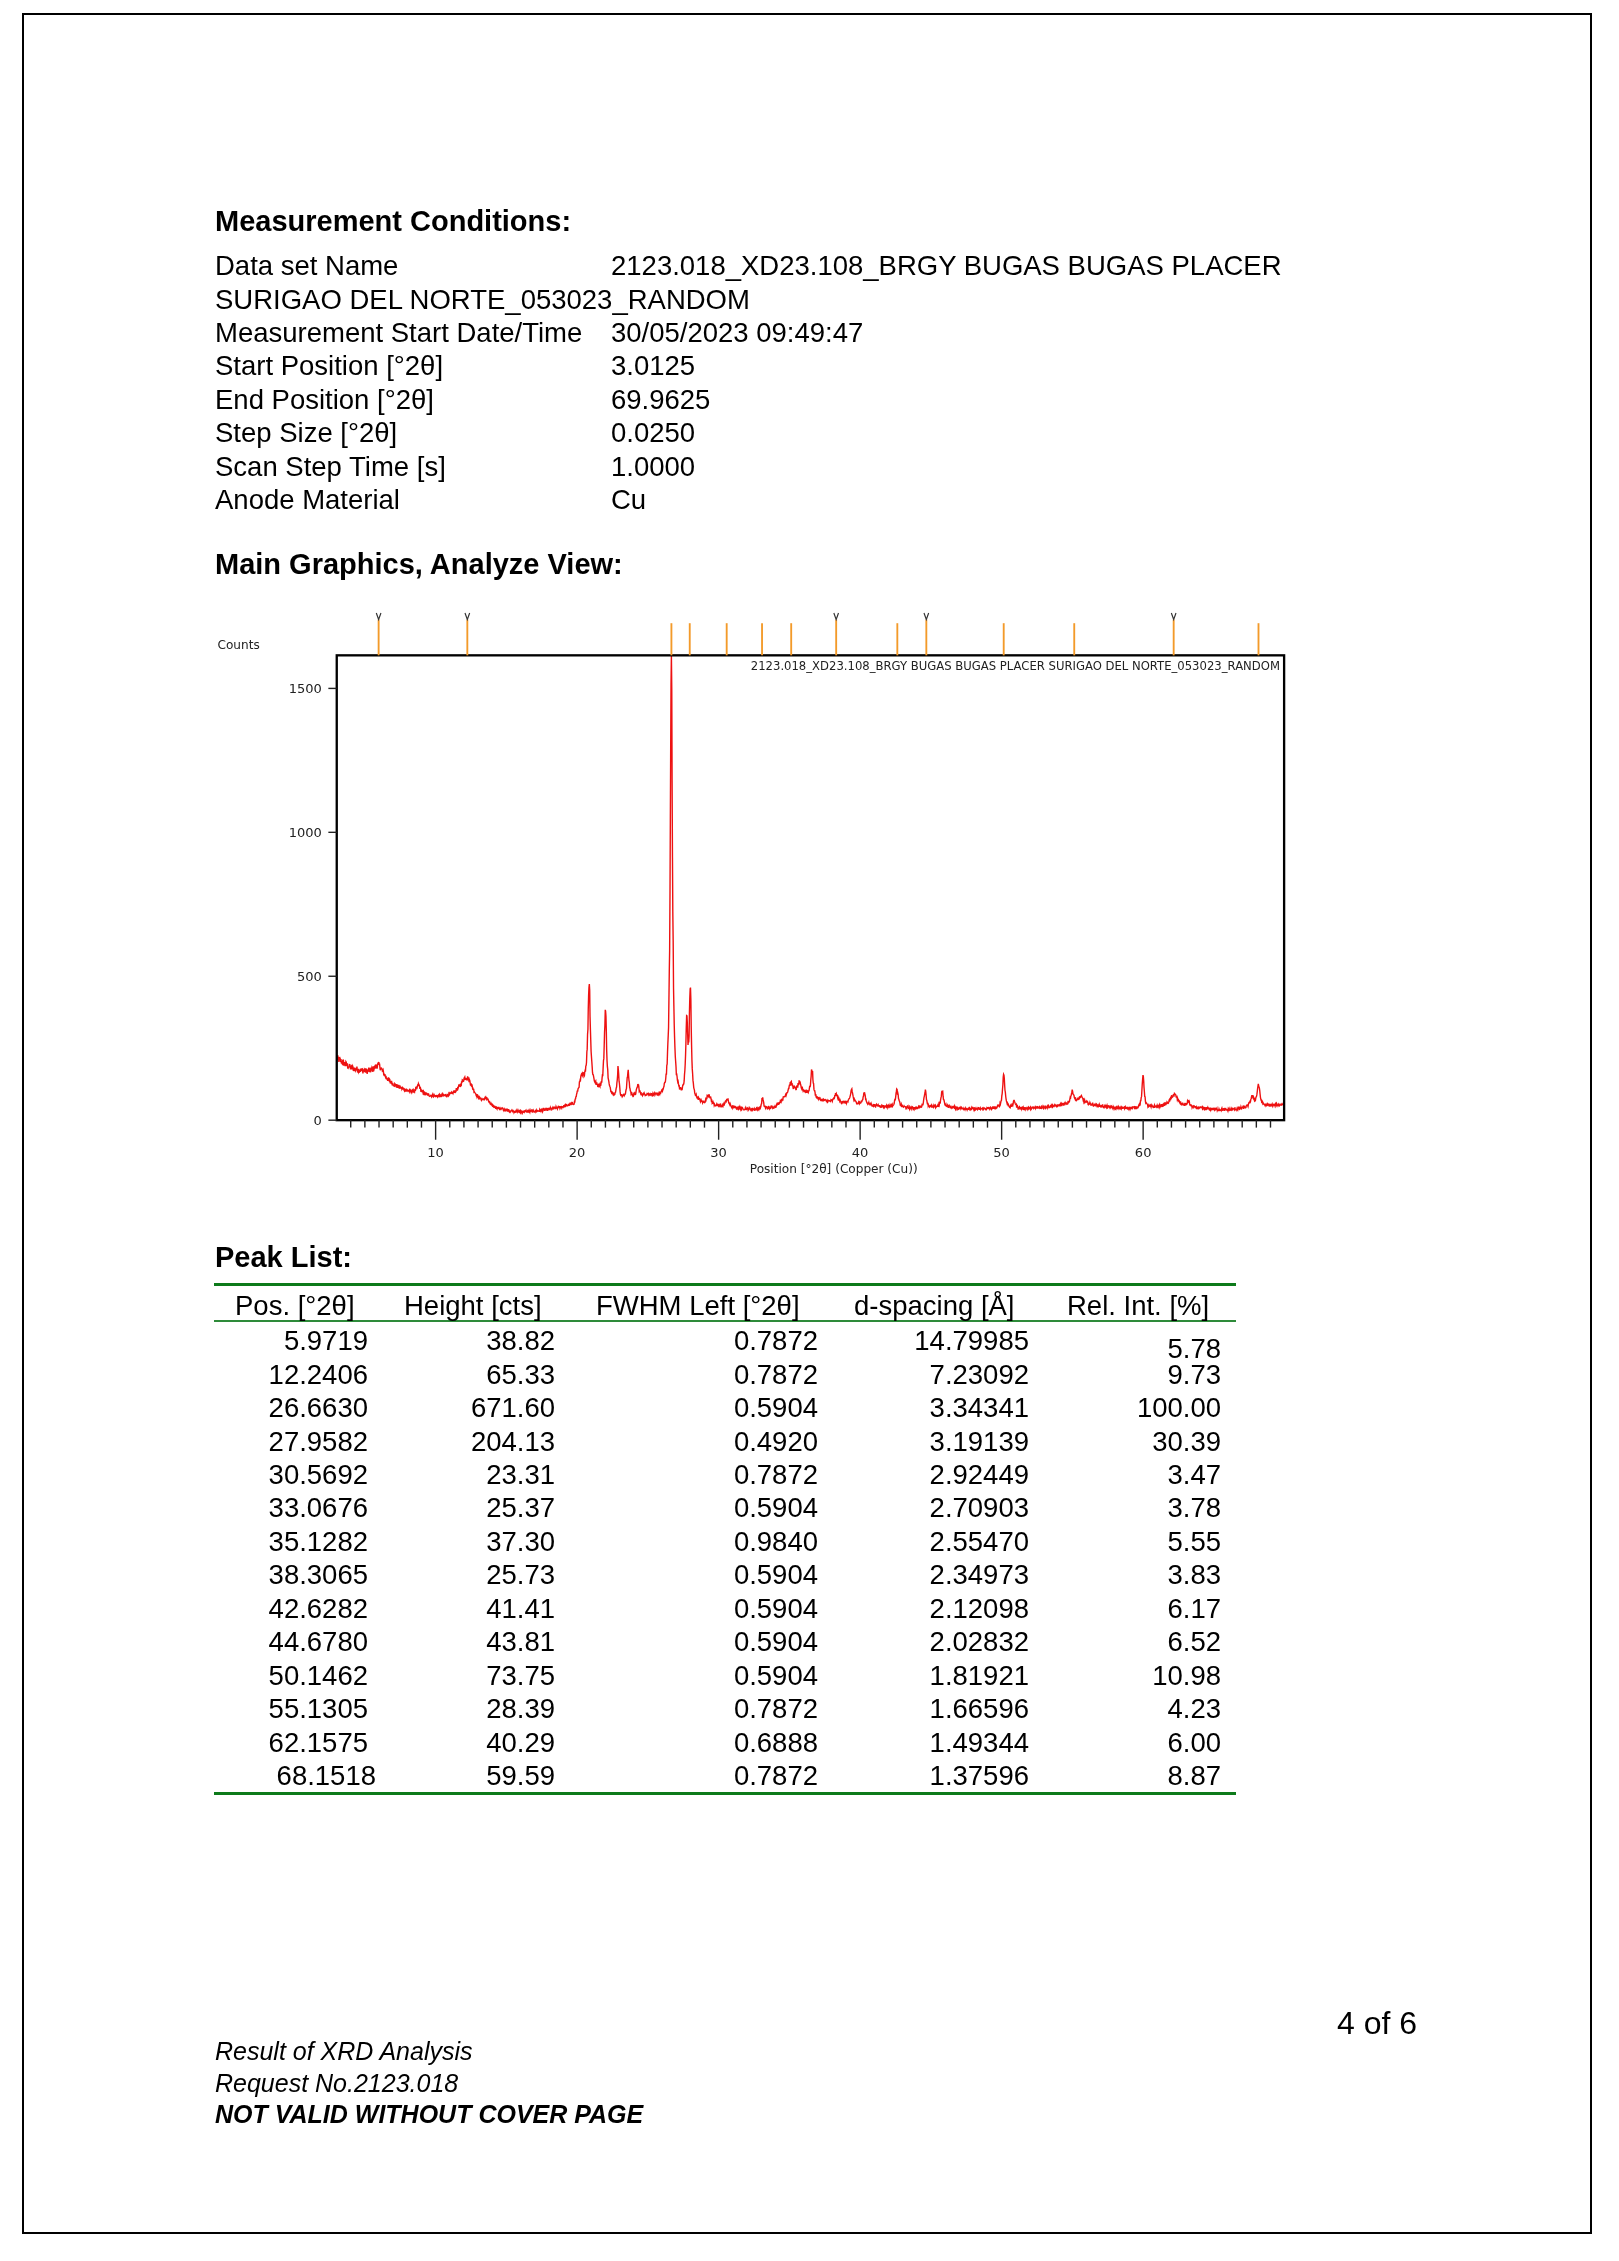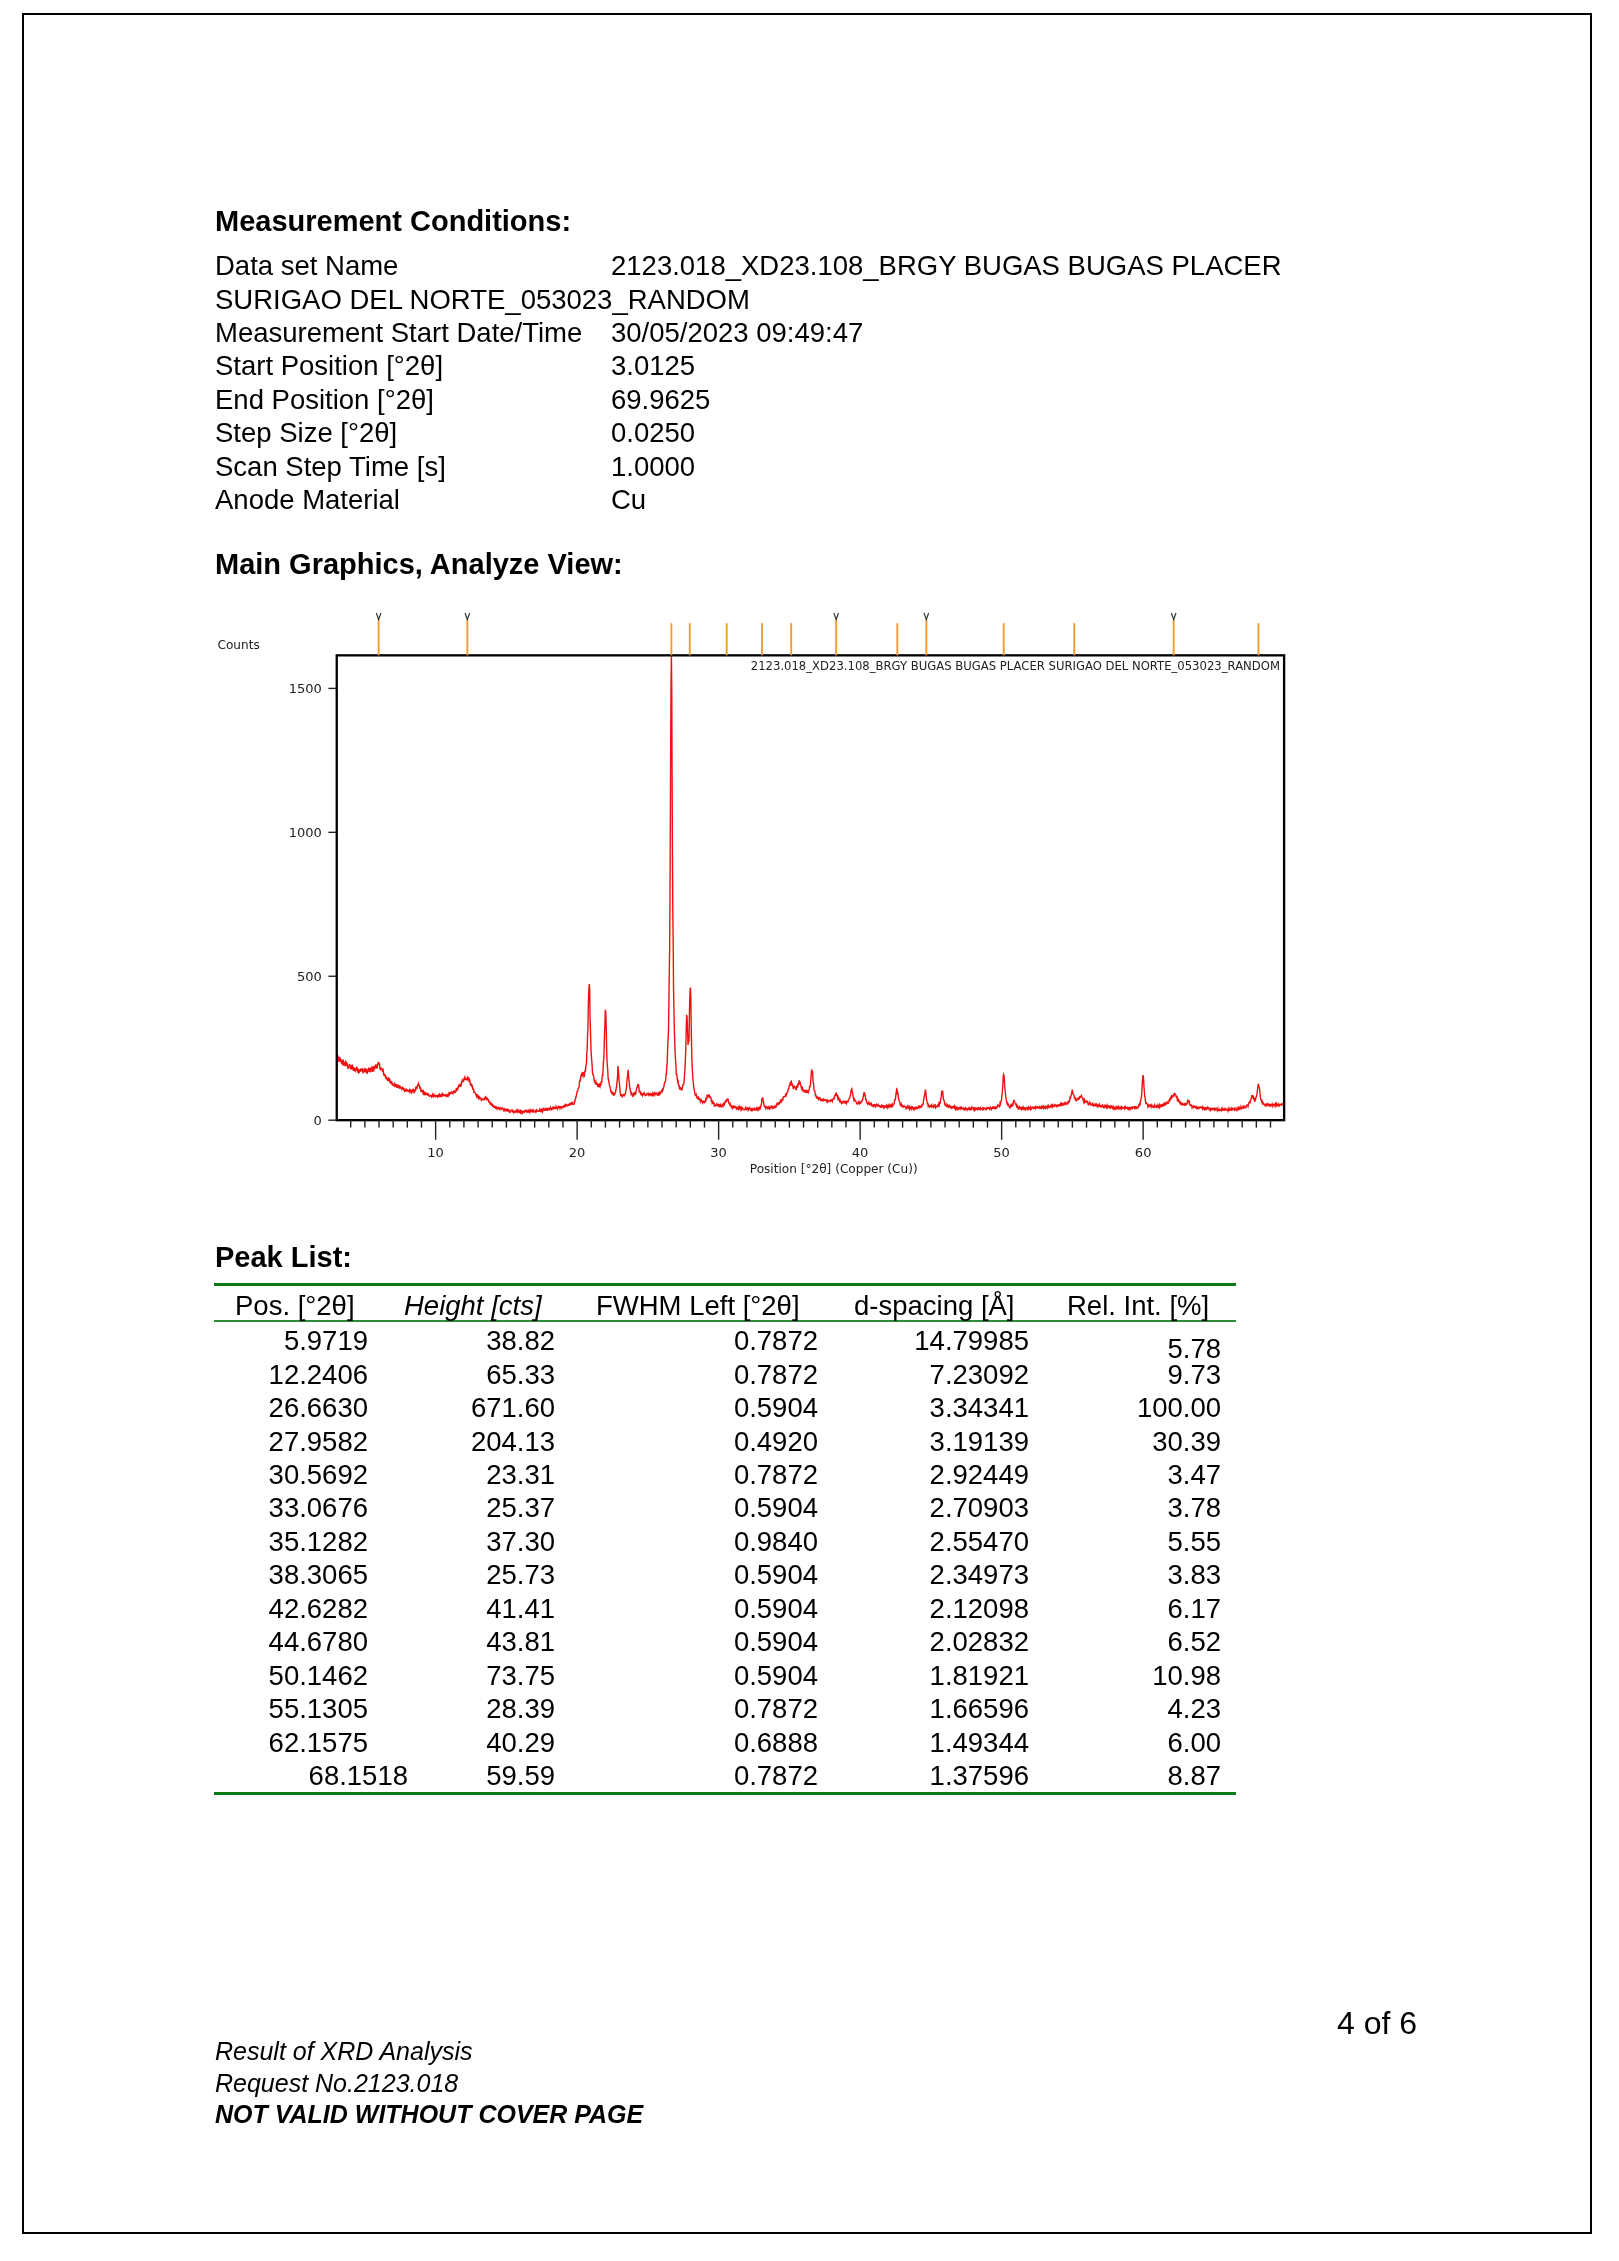--- a/index.html
+++ b/index.html
@@ -176,21 +176,21 @@
       <path d="M2514.8772218073186 1316 L2519.8772218073186 1330 L2524.8772218073186 1316" fill="none" stroke="#333" stroke-width="2.5"></path>
       <line x1="2701.989338312173" y1="1338" x2="2701.989338312173" y2="1407" stroke="#f39a2a" stroke-width="4"></line>
     </svg>
 </div>
 
 <div class="abs h-section" style="left:215px; top:1241px;">Peak List:</div>
 <div class="peak-table" id="peak-table">
     <div class="tbl-line-thick" style="top: 0px;"></div>
     <div class="tbl-line-thin" style="top: 37px;"></div>
     <div class="tbl-head" style="left: 21px; top: 8.9px;">Pos. [°2θ]</div>
-    <div class="tbl-head" style="left: 190px; top: 8.9px; font-style: italic;">Height [cts]</div>
+    <div class="tbl-head" style="left: 190px; top: 8.9px;">Height [cts]</div>
     <div class="tbl-head" style="left: 382px; top: 8.9px;">FWHM Left [°2θ]</div>
     <div class="tbl-head" style="left: 640px; top: 8.9px;">d-spacing [Å]</div>
     <div class="tbl-head" style="left: 853px; top: 8.9px;">Rel. Int. [%]</div>
     <div class="tbl-cell" style="right: 868px; top: 44px;">5.9719</div>
     <div class="tbl-cell" style="right: 681px; top: 44px;">38.82</div>
     <div class="tbl-cell" style="right: 418px; top: 44px;">0.7872</div>
     <div class="tbl-cell" style="right: 207px; top: 44px;">14.79985</div>
     <div class="tbl-cell" style="right: 15px; top: 52px;">5.78</div>
     <div class="tbl-cell" style="right: 868px; top: 78px;">12.2406</div>
     <div class="tbl-cell" style="right: 681px; top: 78px;">65.33</div>
@@ -245,21 +245,21 @@
     <div class="tbl-cell" style="right: 868px; top: 412px;">55.1305</div>
     <div class="tbl-cell" style="right: 681px; top: 412px;">28.39</div>
     <div class="tbl-cell" style="right: 418px; top: 412px;">0.7872</div>
     <div class="tbl-cell" style="right: 207px; top: 412px;">1.66596</div>
     <div class="tbl-cell" style="right: 15px; top: 412px;">4.23</div>
     <div class="tbl-cell" style="right: 868px; top: 446px;">62.1575</div>
     <div class="tbl-cell" style="right: 681px; top: 446px;">40.29</div>
     <div class="tbl-cell" style="right: 418px; top: 446px;">0.6888</div>
     <div class="tbl-cell" style="right: 207px; top: 446px; margin-left: 29px;">1.49344</div>
     <div class="tbl-cell" style="right: 15px; top: 446px;">6.00</div>
-    <div class="tbl-cell" style="right: 828px; top: 479px; margin-left: 48px;">68.1518</div>
+    <div class="tbl-cell" style="right: 860px; top: 479px; margin-left: 48px;">68.1518</div>
     <div class="tbl-cell" style="right: 681px; top: 479px;">59.59</div>
     <div class="tbl-cell" style="right: 418px; top: 479px;">0.7872</div>
     <div class="tbl-cell" style="right: 207px; top: 479px;">1.37596</div>
     <div class="tbl-cell" style="right: 15px; top: 479px;">8.87</div>
     <div class="tbl-line-thick" style="top: 509px;"></div>
   </div>
 
 <div class="page-num">4 of 6</div>
 <div class="footer-line" style="top:2037px;">Result of XRD Analysis</div>
 <div class="footer-line" style="top:2069px;">Request No.2123.018</div>

